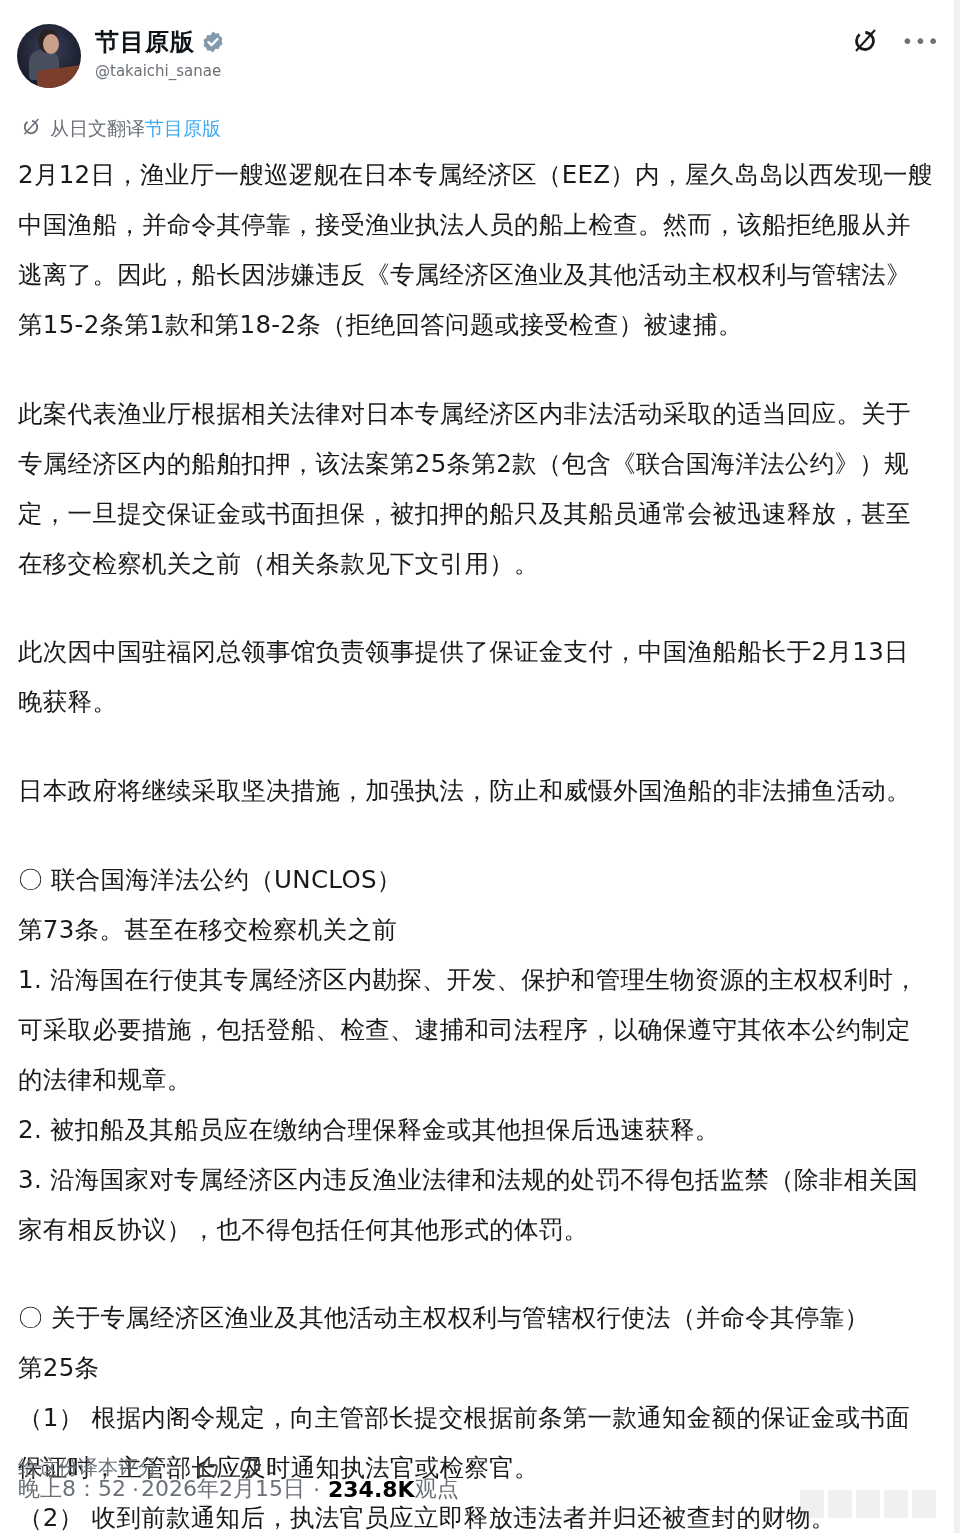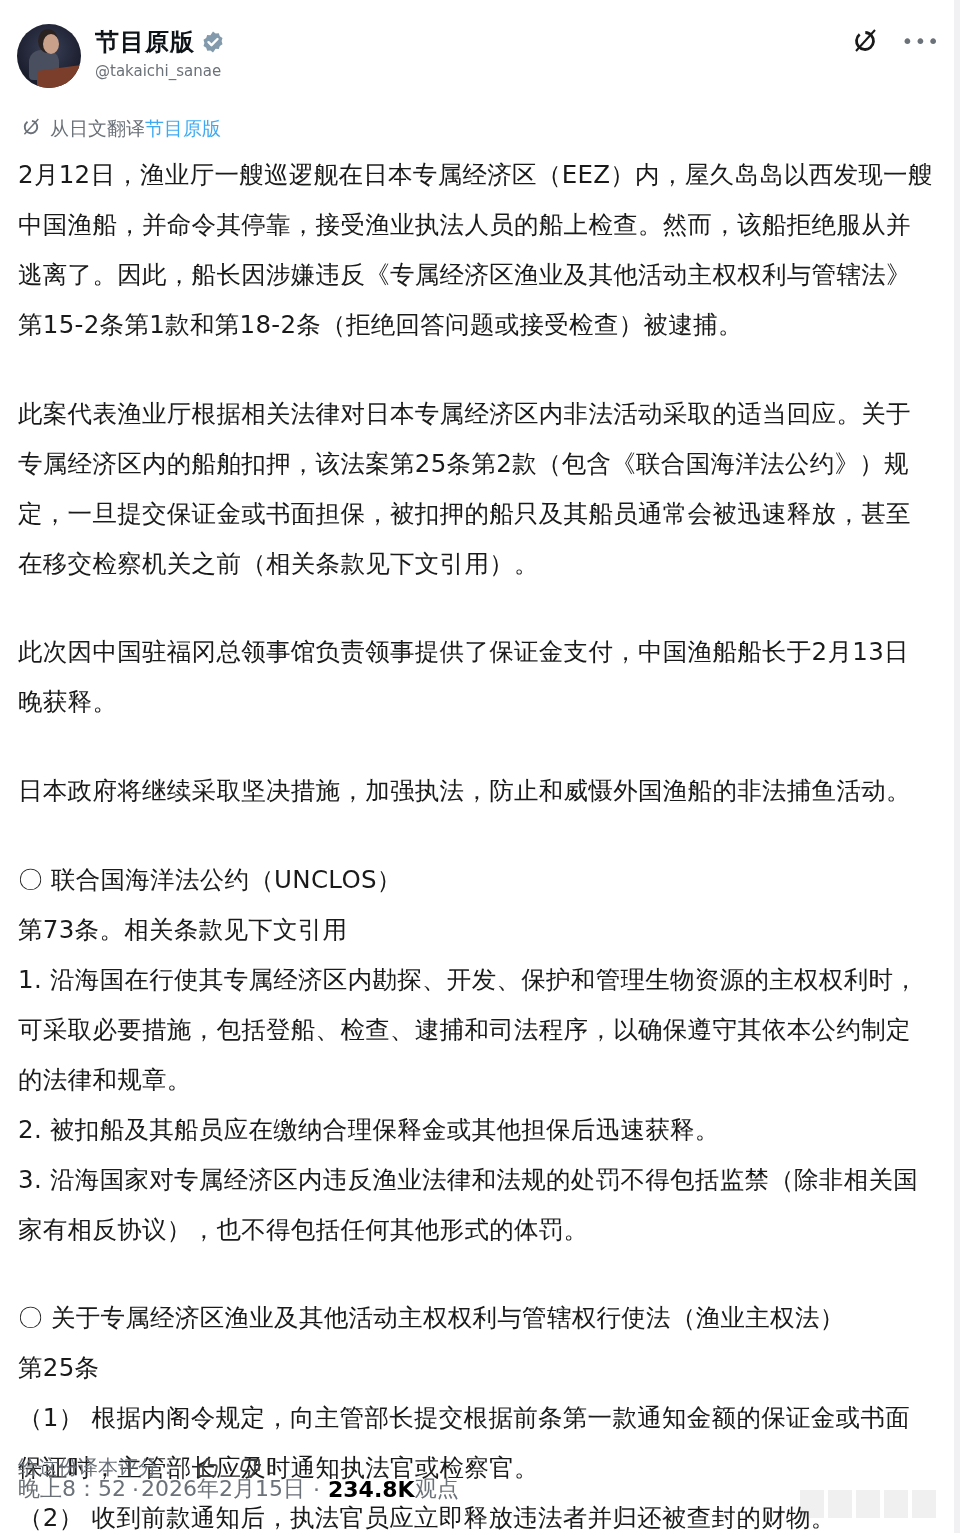--- a/index.html
+++ b/index.html
@@ -114,26 +114,26 @@
 <div class="content">
   <p>2月12日，渔业厅一艘巡逻舰在日本专属经济区（EEZ）内，屋久岛岛以西发现一艘中国渔船，并命令其停靠，接受渔业执法人员的船上检查。然而，该船拒绝服从并逃离了。因此，船长因涉嫌违反《专属经济区渔业及其他活动主权权利与管辖法》第15-2条第1款和第18-2条（拒绝回答问题或接受检查）被逮捕。</p>
   <div class="gap"></div>
   <p>此案代表渔业厅根据相关法律对日本专属经济区内非法活动采取的适当回应。关于专属经济区内的船舶扣押，该法案第25条第2款（包含《联合国海洋法公约》）规定，一旦提交保证金或书面担保，被扣押的船只及其船员通常会被迅速释放，甚至在移交检察机关之前（相关条款见下文引用）。</p>
   <div class="gap"></div>
   <p>此次因中国驻福冈总领事馆负责领事提供了保证金支付，中国渔船船长于2月13日晚获释。</p>
   <div class="gap"></div>
   <p>日本政府将继续采取坚决措施，加强执法，防止和威慑外国渔船的非法捕鱼活动。</p>
   <div class="gap"></div>
   <p>〇 联合国海洋法公约（UNCLOS）</p>
-  <p>第73条。相关条款见下文引用</p>
+  <p>第73条。甚至在移交检察机关之前</p>
   <p>1. 沿海国在行使其专属经济区内勘探、开发、保护和管理生物资源的主权权利时，可采取必要措施，包括登船、检查、逮捕和司法程序，以确保遵守其依本公约制定的法律和规章。</p>
   <p>2. 被扣船及其船员应在缴纳合理保释金或其他担保后迅速获释。</p>
   <p>3. 沿海国家对专属经济区内违反渔业法律和法规的处罚不得包括监禁（除非相关国家有相反协议），也不得包括任何其他形式的体罚。</p>
   <div class="gap"></div>
-  <p>〇 关于专属经济区渔业及其他活动主权权利与管辖权行使法（渔业主权法）</p>
+  <p>〇 关于专属经济区渔业及其他活动主权权利与管辖权行使法（并命令其停靠）</p>
   <p>第25条</p>
   <p>（1） 根据内阁令规定，向主管部长提交根据前条第一款通知金额的保证金或书面保证时，主管部长应及时通知执法官或检察官。</p>
   <p>（2） 收到前款通知后，执法官员应立即释放违法者并归还被查封的财物。</p>
   <p>（3）（省略）</p>
 </div>
 
 <div class="rate-row">
   <span>给这份译本评分：</span>
   <svg class="thumb" viewBox="0 0 24 24">
     <path d="M3 10h4v10H3zM7 10l4-7c1.5 0 2.5 1 2.2 2.6L12.6 9H19c1.2 0 2 1 1.8 2.2l-1.4 7C19.2 19.3 18.4 20 17.4 20H7" fill="none" stroke="#444" stroke-width="1.8" stroke-linejoin="round"></path>

